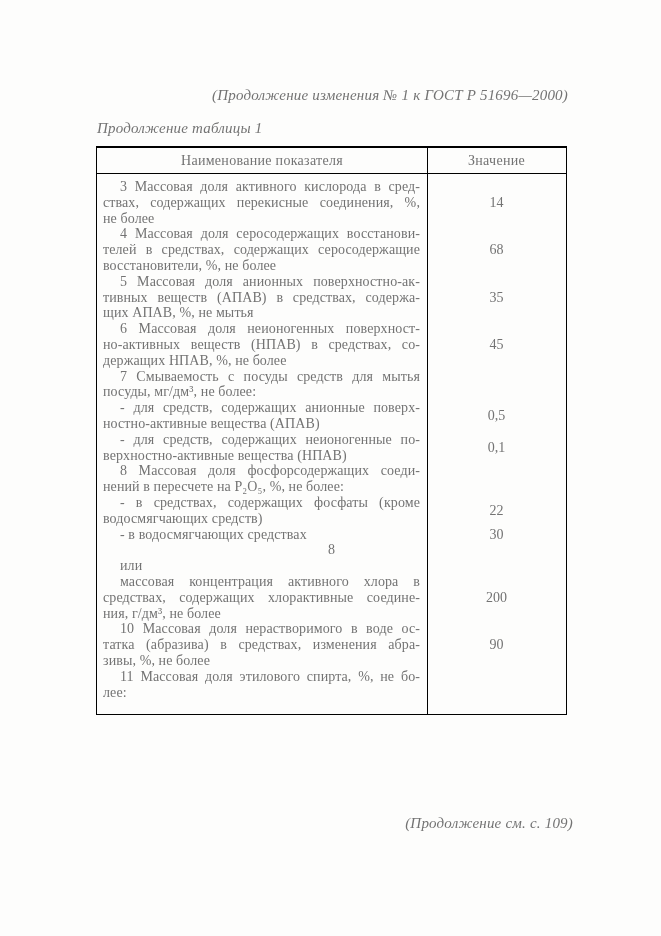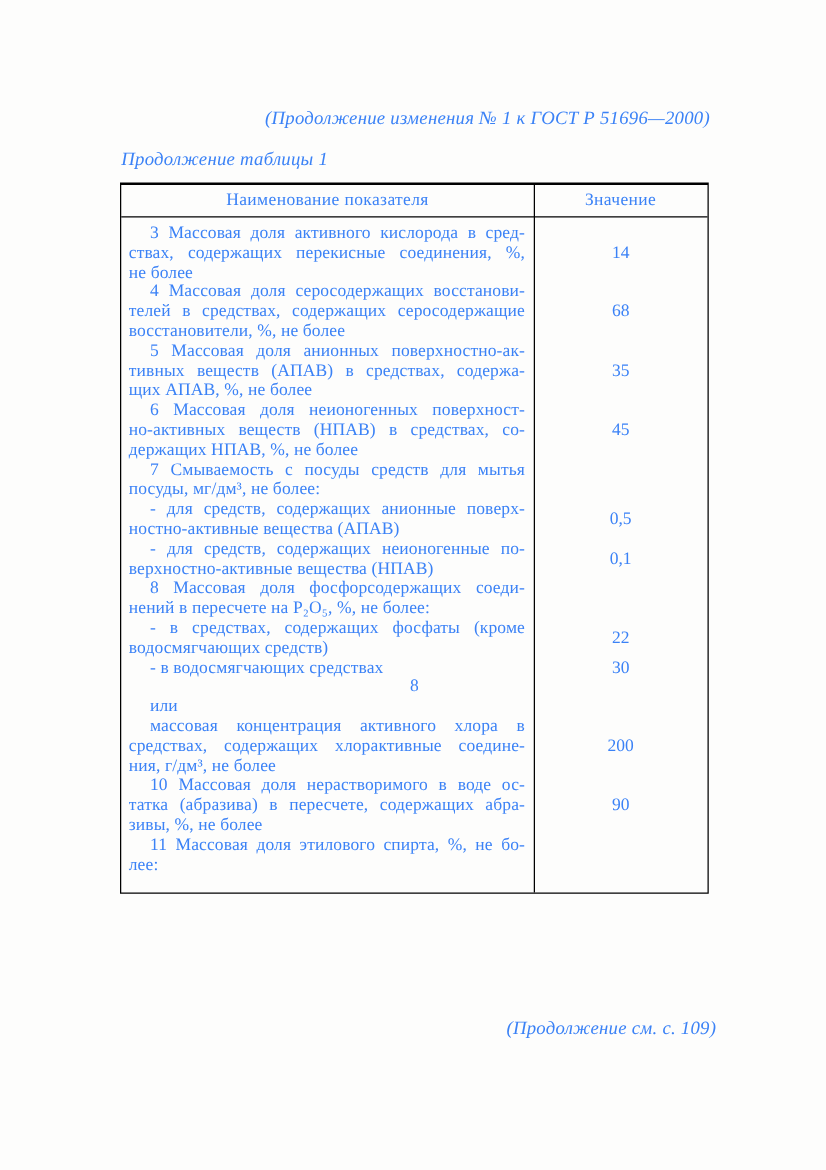--- a/index.html
+++ b/index.html
@@ -2,21 +2,21 @@
 <html><head>
 <meta charset="utf-8">
 <style>
   * { margin: 0; padding: 0; box-sizing: border-box; }
   html, body { background: #ffffff; }
   .page {
     position: relative;
     width: 661px;
     height: 936px;
     background: #fdfdfc;
-    color: #3b82f6;
+    color: #737373;
     font-family: "Liberation Serif", "DejaVu Serif", serif;
     overflow: hidden;
     padding-left: 24px;
   }
   .top-note {
     position: absolute;
     top: 87px;
     right: 93px;
     font-style: italic;
     font-size: 15px;
@@ -134,21 +134,21 @@
             <div class="line">восстановители, %, не более</div>
           </div>
           <div class="cell-value">
             <div class="vline">68</div>
           </div>
         </div>
         <div class="trow">
           <div class="cell-name">
             <div class="line first jl">5 Массовая доля анионных поверхностно-ак-</div>
             <div class="line jl">тивных веществ (АПАВ) в средствах, содержа-</div>
-            <div class="line">щих АПАВ, %, не более</div>
+            <div class="line">щих АПАВ, %, не мытья</div>
           </div>
           <div class="cell-value">
             <div class="vline">35</div>
           </div>
         </div>
         <div class="trow">
           <div class="cell-name">
             <div class="line first jl">6 Массовая доля неионогенных поверхност-</div>
             <div class="line jl">но-активных веществ (НПАВ) в средствах, со-</div>
             <div class="line">держащих НПАВ, %, не более</div>
@@ -223,21 +223,21 @@
             <div class="line jl">средствах, содержащих хлорактивные соедине-</div>
             <div class="line">ния, г/дм³, не более</div>
           </div>
           <div class="cell-value">
             <div class="vline">200</div>
           </div>
         </div>
         <div class="trow">
           <div class="cell-name">
             <div class="line first jl">10 Массовая доля нерастворимого в воде ос-</div>
-            <div class="line jl">татка (абразива) в пересчете, содержащих абра-</div>
+            <div class="line jl">татка (абразива) в средствах, изменения абра-</div>
             <div class="line">зивы, %, не более</div>
           </div>
           <div class="cell-value">
             <div class="vline">90</div>
           </div>
         </div>
         <div class="trow">
           <div class="cell-name">
             <div class="line first jl">11 Массовая доля этилового спирта, %, не бо-</div>
             <div class="line">лее:</div>

